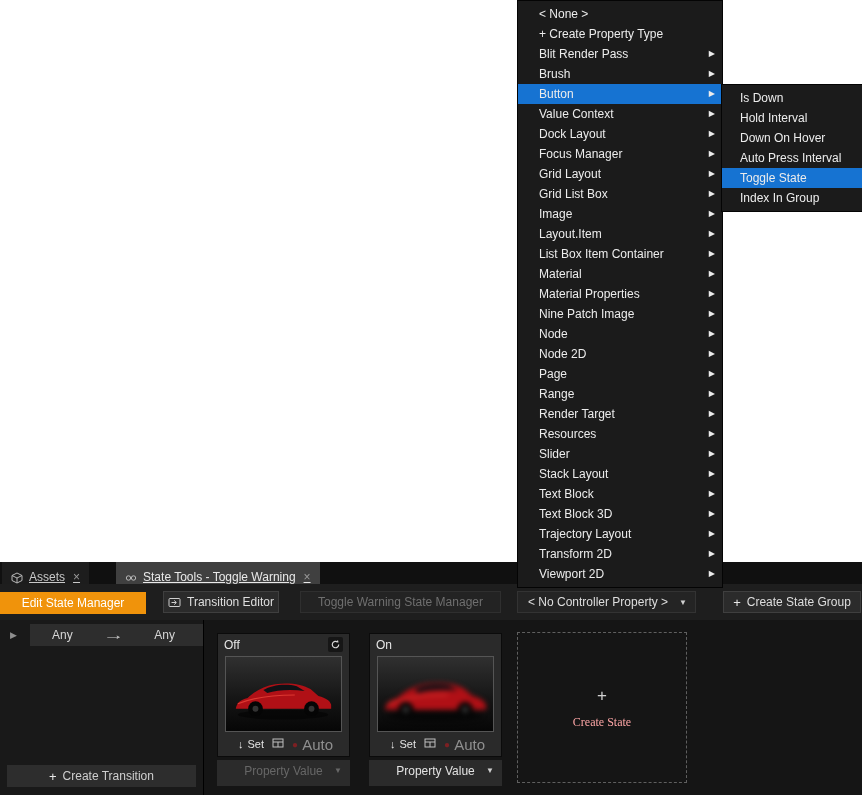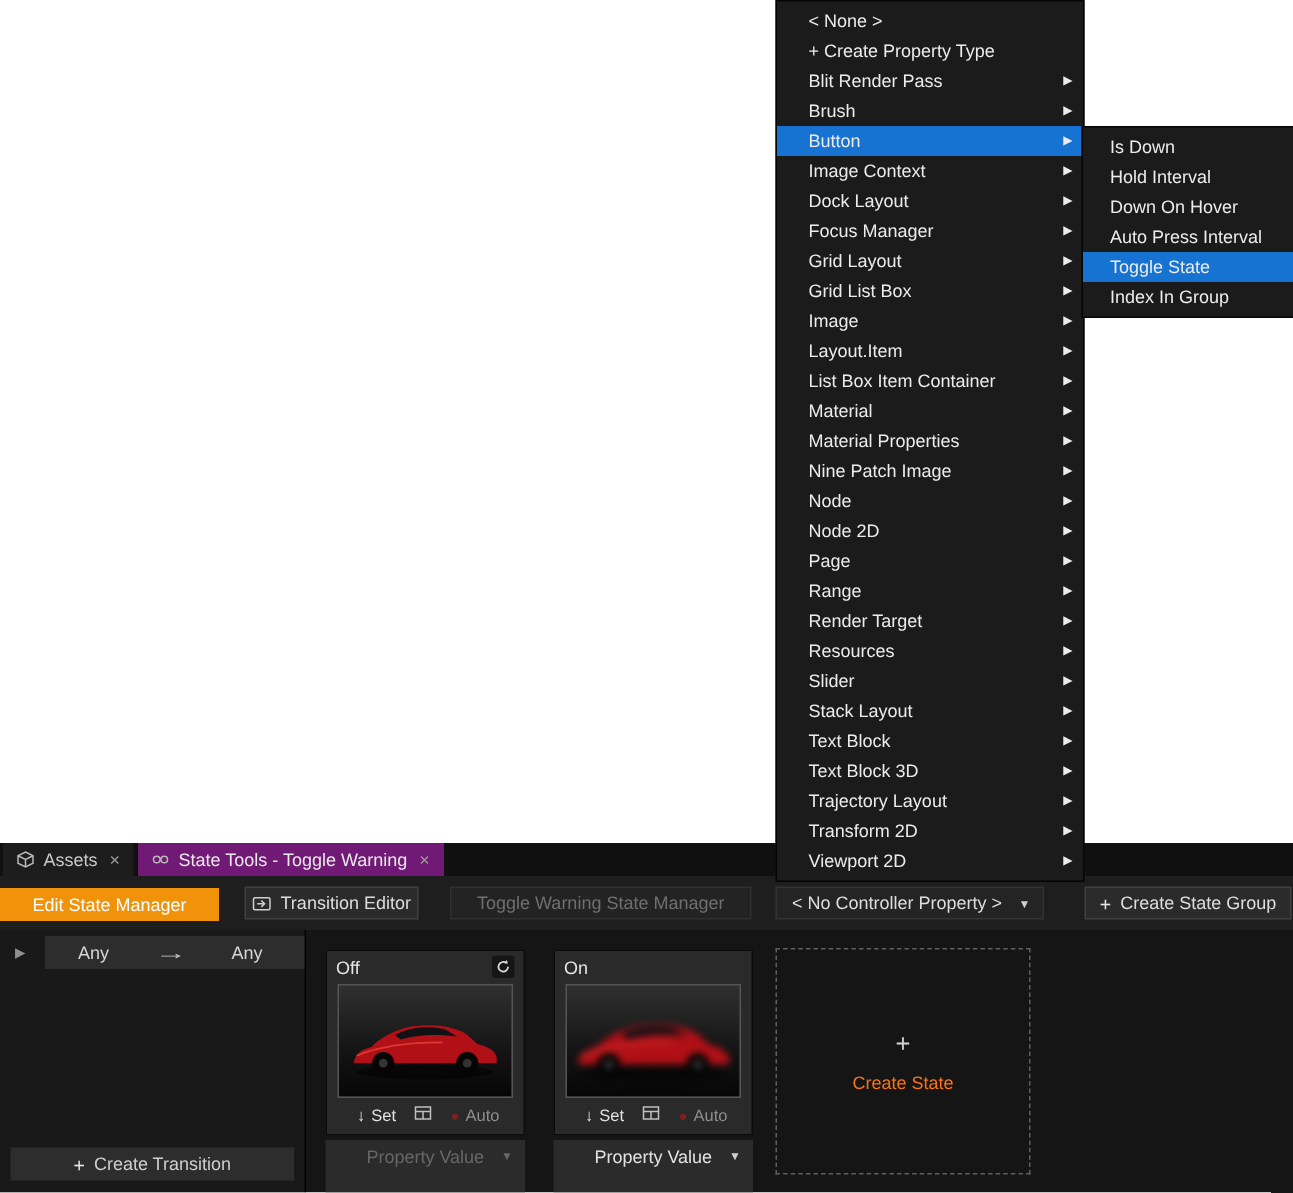--- a/index.html
+++ b/index.html
@@ -3,22 +3,22 @@
 <meta charset="utf-8">
 <style>
   * { margin:0; padding:0; box-sizing:border-box; }
   body { font-family:"Liberation Sans","DejaVu Sans",sans-serif; background:#ffffff; }
   .stage { position:relative; width:862px; height:795px; background:#ffffff; overflow:hidden; }
 
   
   .bottom-panel { position:absolute; left:0; top:562px; width:862px; height:233px; background:#1e1e1e; }
 
   .tab-bar { position:absolute; left:0; top:0; width:100%; height:22px; background:#101010; display:flex; align-items:stretch; padding-left:2px; }
-  .tab { display:flex; align-items:center; gap:6px; padding:0 9px; font-size:12px; color:#c9c9c9; background:#1d1d1d; margin-right:3px; cursor:default; }
-  .tab.active { background:#701a75; color:#e9e9e9; }
+  .tab { display:flex; align-items:flex-end; gap:6px; padding:0 9px; font-size:12px; color:#c9c9c9; background:#1d1d1d; margin-right:3px; cursor:default;text-decoration:underline; }
+  .tab.active { background:#404040; color:#e9e9e9;margin-left:24px; }
   .tab .close { color:#9a9a9a; font-size:12px; margin-left:2px; }
   .tab svg { display:block; }
 
   .toolbar { position:absolute; left:0; top:22px; width:100%; height:36px; background:#1e1e1e; }
   .btn { position:absolute; height:22px; display:flex; align-items:center; justify-content:center; font-size:12px; gap:6px; }
   .btn-orange { left:0; top:8px; width:146px; background:#f0930b; color:#ffffff; }
   .btn-dark { background:#2b2b2b; border:1px solid #3f3f3f; color:#dedede; }
   .btn-transition-editor { left:163px; top:7px; width:116px; }
   .sm-name { left:300px; top:7px; width:201px; background:#232323; border:1px solid #2f2f2f; color:#6f6f6f; justify-content:center; }
   .dd-controller { left:517px; top:7px; width:179px; background:#242424; border:1px solid #333333; color:#dedede; justify-content:flex-start; padding-left:10px;text-align:center; }
@@ -38,32 +38,32 @@
   .card-header { height:21px; display:flex; align-items:center; justify-content:space-between; padding:0 6px; font-size:12px; color:#e6e6e6; }
   .loop-badge { width:15px; height:15px; background:#161616; border-radius:2px; display:flex; align-items:center; justify-content:center; }
   .thumb { position:absolute; left:7px; top:22px; width:117px; height:76px; border:1px solid #555; background:linear-gradient(180deg,#303030 0%,#161616 55%,#060606 100%); overflow:hidden; }
   .thumb-inner { width:100%; height:100%; }
   .thumb-inner.blurred { filter:blur(2.4px); transform:scale(1.06); }
   .card-controls { position:absolute; left:0; bottom:3px; width:100%; height:18px; display:flex; align-items:center; justify-content:space-between; padding:0 16px 0 20px; }
   .ctl-group { display:flex; align-items:center; gap:4px; }
   .set-arrow { font-size:11px; font-weight:bold; color:#e8e8e8; }
   .set-label { font-size:11px; color:#e2e2e2; }
   .auto-dot { font-size:10px; color:#7c2023; }
-  .auto-label { font-size:11px; color:#8f8f8f; }
-
-  .prop-dd { position:absolute; top:140px; width:133px; height:36px; background:#2b2b2b; }
+  .auto-label { font-size:15px; color:#8f8f8f; }
+
+  .prop-dd { position:absolute; top:140px; width:133px; height:26px; background:#2b2b2b; }
   .prop-dd .dd-label { position:absolute; left:0; top:0; width:100%; height:22px; line-height:22px; text-align:center; font-size:12px; }
   .prop-dd .dd-arrow { position:absolute; right:8px; top:0; height:22px; line-height:22px; font-size:8px; }
   .prop-dd.disabled .dd-label, .prop-dd.disabled .dd-arrow { color:#676767; }
   .prop-dd.enabled .dd-label { color:#e2e2e2; } .prop-dd.enabled .dd-arrow { color:#cfcfcf; }
   .dd-off { left:217px; } .dd-on { left:369px; }
 
   .create-state { position:absolute; left:517px; top:12px; width:170px; height:151px; border:1px dashed #5f5f5f; display:flex; flex-direction:column; align-items:center; justify-content:center; gap:9px; }
   .create-state .cs-plus { font-size:17px; color:#d2d2d2; }
-  .create-state .cs-label { font-size:12px; color:#f97316; }
+  .create-state .cs-label { font-size:12px; color:#fca5a5;font-family:Liberation Serif, serif; }
 
   
   .context-menu, .submenu { position:absolute; background:#1b1b1b; border:1px solid #040404; padding:3px 0; z-index:30; }
   .context-menu { left:517px; top:0; width:206px; }
   .submenu { left:721px; top:84px; width:152px; }
   .menu-item { position:relative; height:20px; line-height:20px; padding:0 8px 0 21px; font-size:12px; color:#ececec; white-space:nowrap; }
   .submenu .menu-item { padding-left:18px; }
   .menu-item.selected { background:#1673d2; }
   .menu-item .arrow { position:absolute; right:7px; top:0; height:20px; line-height:20px; font-size:8px; color:#ececec; }
 </style>
@@ -221,21 +221,21 @@
 
     </div>
   </div>
 
   <div class="context-menu">
     <div class="menu-item"><span>&lt; None &gt;</span></div>
     <div class="menu-item"><span>+ Create Property Type</span></div>
     <div class="menu-item"><span>Blit Render Pass</span><span class="arrow">▶</span></div>
     <div class="menu-item"><span>Brush</span><span class="arrow">▶</span></div>
     <div class="menu-item selected"><span>Button</span><span class="arrow">▶</span></div>
-    <div class="menu-item"><span>Image Context</span><span class="arrow">▶</span></div>
+    <div class="menu-item"><span>Value Context</span><span class="arrow">▶</span></div>
     <div class="menu-item"><span>Dock Layout</span><span class="arrow">▶</span></div>
     <div class="menu-item"><span>Focus Manager</span><span class="arrow">▶</span></div>
     <div class="menu-item"><span>Grid Layout</span><span class="arrow">▶</span></div>
     <div class="menu-item"><span>Grid List Box</span><span class="arrow">▶</span></div>
     <div class="menu-item"><span>Image</span><span class="arrow">▶</span></div>
     <div class="menu-item"><span>Layout.Item</span><span class="arrow">▶</span></div>
     <div class="menu-item"><span>List Box Item Container</span><span class="arrow">▶</span></div>
     <div class="menu-item"><span>Material</span><span class="arrow">▶</span></div>
     <div class="menu-item"><span>Material Properties</span><span class="arrow">▶</span></div>
     <div class="menu-item"><span>Nine Patch Image</span><span class="arrow">▶</span></div>

